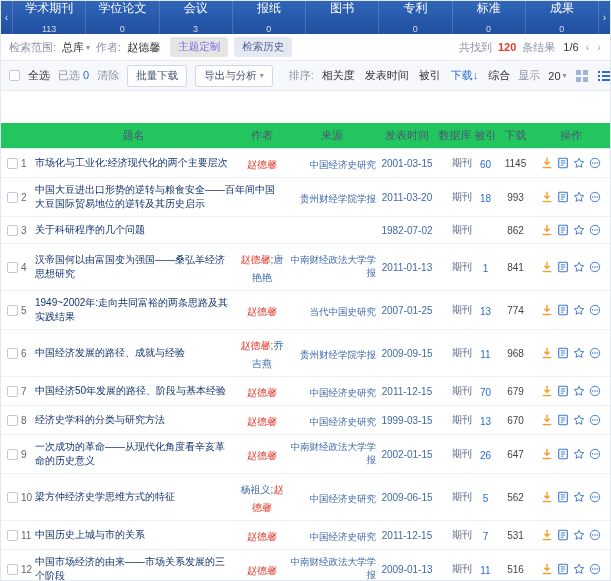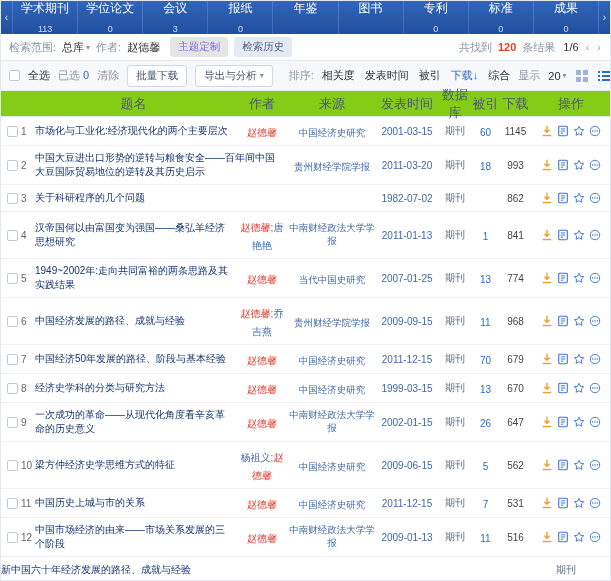--- a/index.html
+++ b/index.html
@@ -44,30 +44,30 @@
   .blue { color:#2a6bd2; }
   .t-btn { background:#fff; border:1px solid #cfd8e6; border-radius:3px; color:#45536e;
     font-size:10.5px; padding:3px 8px; cursor:pointer; font-family:inherit;
     display:inline-flex; gap:3px; align-items:center; white-space:nowrap; }
   .sorts { display:flex; gap:10px; }
   .sort-opt { color:#333; cursor:pointer; white-space:nowrap; }
   .sort-opt.active { color:#2a6bd2; }
   .view-icon { display:inline-flex; cursor:pointer; }
 
   
-  .thead { display:flex; align-items:center; height:26px; background:#84cc16;
-    border-bottom:1px solid #dbe5f1; font-size:13px; color:#4a5a78; }
+  .thead { display:flex; align-items:center; height:26px; background:#22c55e;
+    border-bottom:1px solid #dbe5f1; font-size:11px; color:#4a5a78;margin-top:32px; }
   .thead .hc { text-align:center; }
   .col-idx { width:34px; flex:none; display:flex; align-items:center; gap:3px; padding-left:6px; }
   .col-title { flex:1; min-width:0; padding-right:4px; }
   .thead .col-title { text-align:center; }
   .col-author { width:52px; flex:none; text-align:center; }
-  .col-source { width:88px; flex:none; text-align:center; }
+  .col-source { width:88px; flex:none; text-align:right; }
   .col-date { width:62px; flex:none; text-align:center; }
-  .col-db { width:34px; flex:none; text-align:center; }
+  .col-db { width:34px; flex:none; text-align:right; }
   .col-cited { width:27px; flex:none; text-align:center; }
   .col-dl { width:33px; flex:none; text-align:center; }
   .col-ops { width:78px; flex:none; display:flex; align-items:center; justify-content:center; gap:4px; }
 
   .tbody { background:#fff; }
   .trow { display:flex; align-items:center; border-bottom:1px solid #eef1f6;
     padding:5px 0; min-height:27px; background:#fff; }
   .idx { color:#666; font-size:10px; }
   .title { color:#14346e; font-size:10px; line-height:1.4; text-decoration:none;
     cursor:pointer; display:block; }
@@ -97,24 +97,20 @@
           <span class="tab-label">学位论文</span>
           <span class="tab-count">0</span>
         </div>
         <div class="tab">
           <span class="tab-label">会议</span>
           <span class="tab-count">3</span>
         </div>
         <div class="tab">
           <span class="tab-label">报纸</span>
           <span class="tab-count">0</span>
-        </div>
-        <div class="tab">
-          <span class="tab-label">年鉴</span>
-          <span class="tab-count"></span>
         </div>
         <div class="tab">
           <span class="tab-label">图书</span>
           <span class="tab-count"></span>
         </div>
         <div class="tab">
           <span class="tab-label">专利</span>
           <span class="tab-count">0</span>
         </div>
         <div class="tab">

